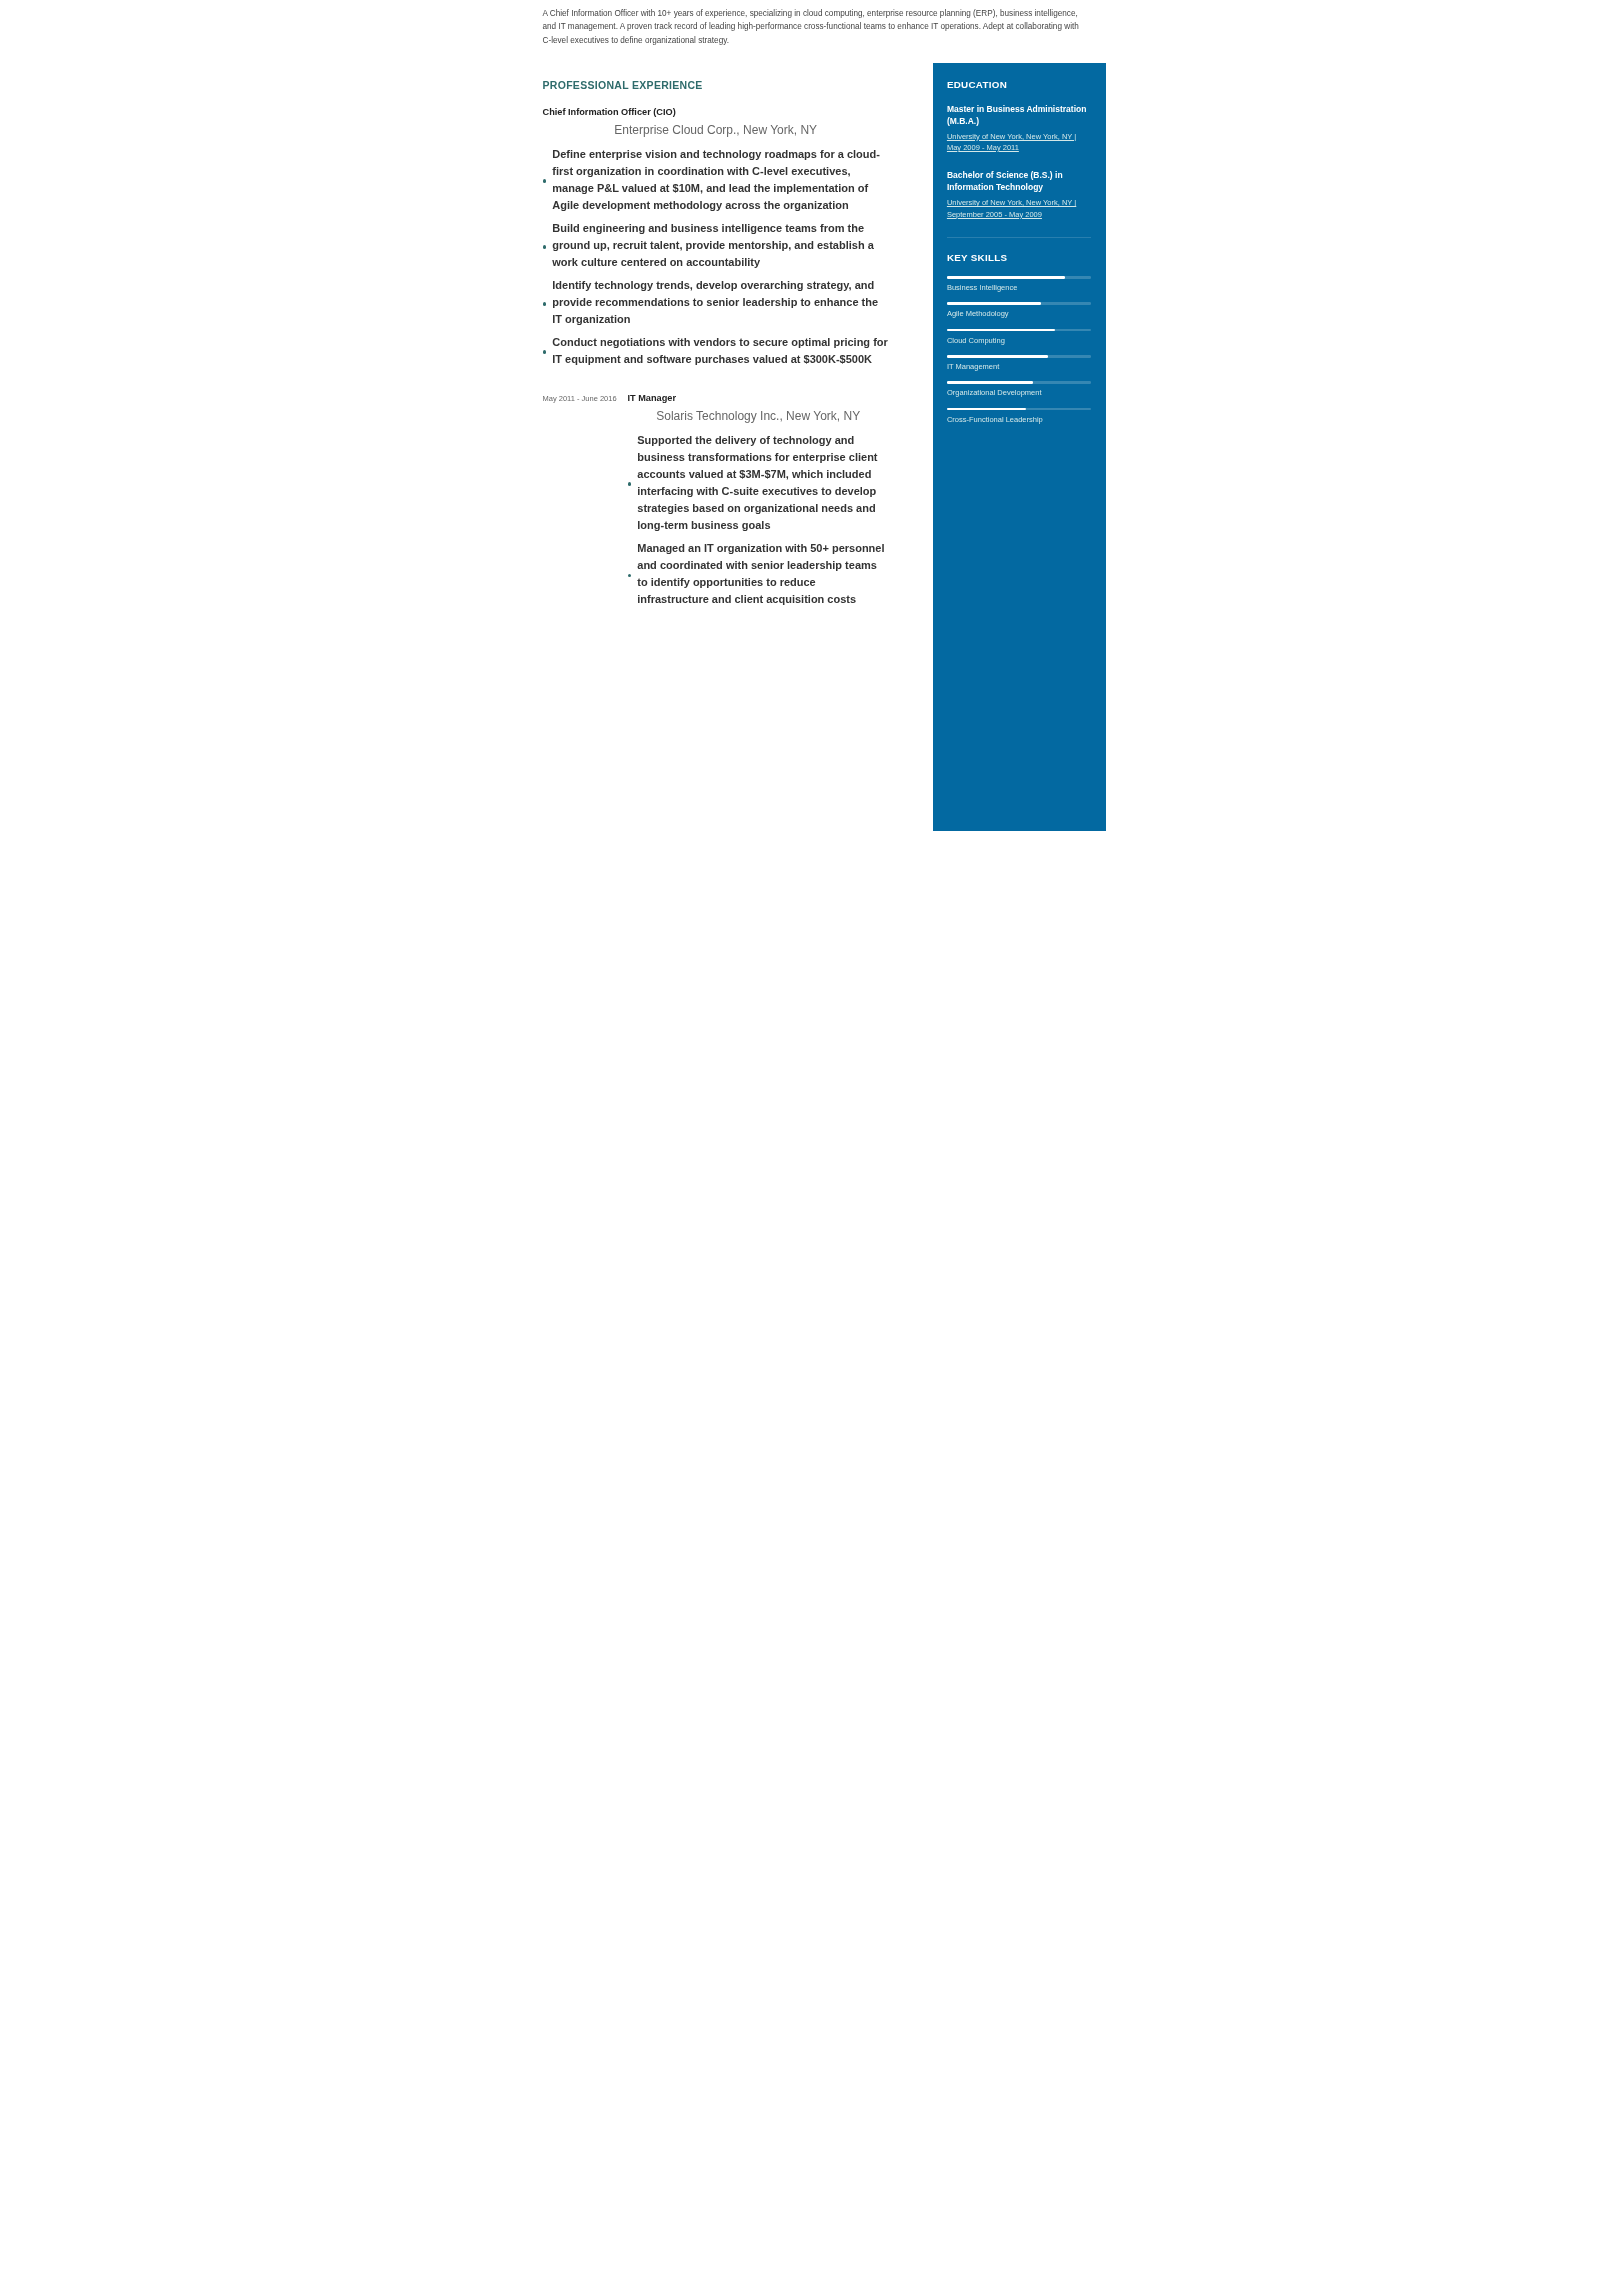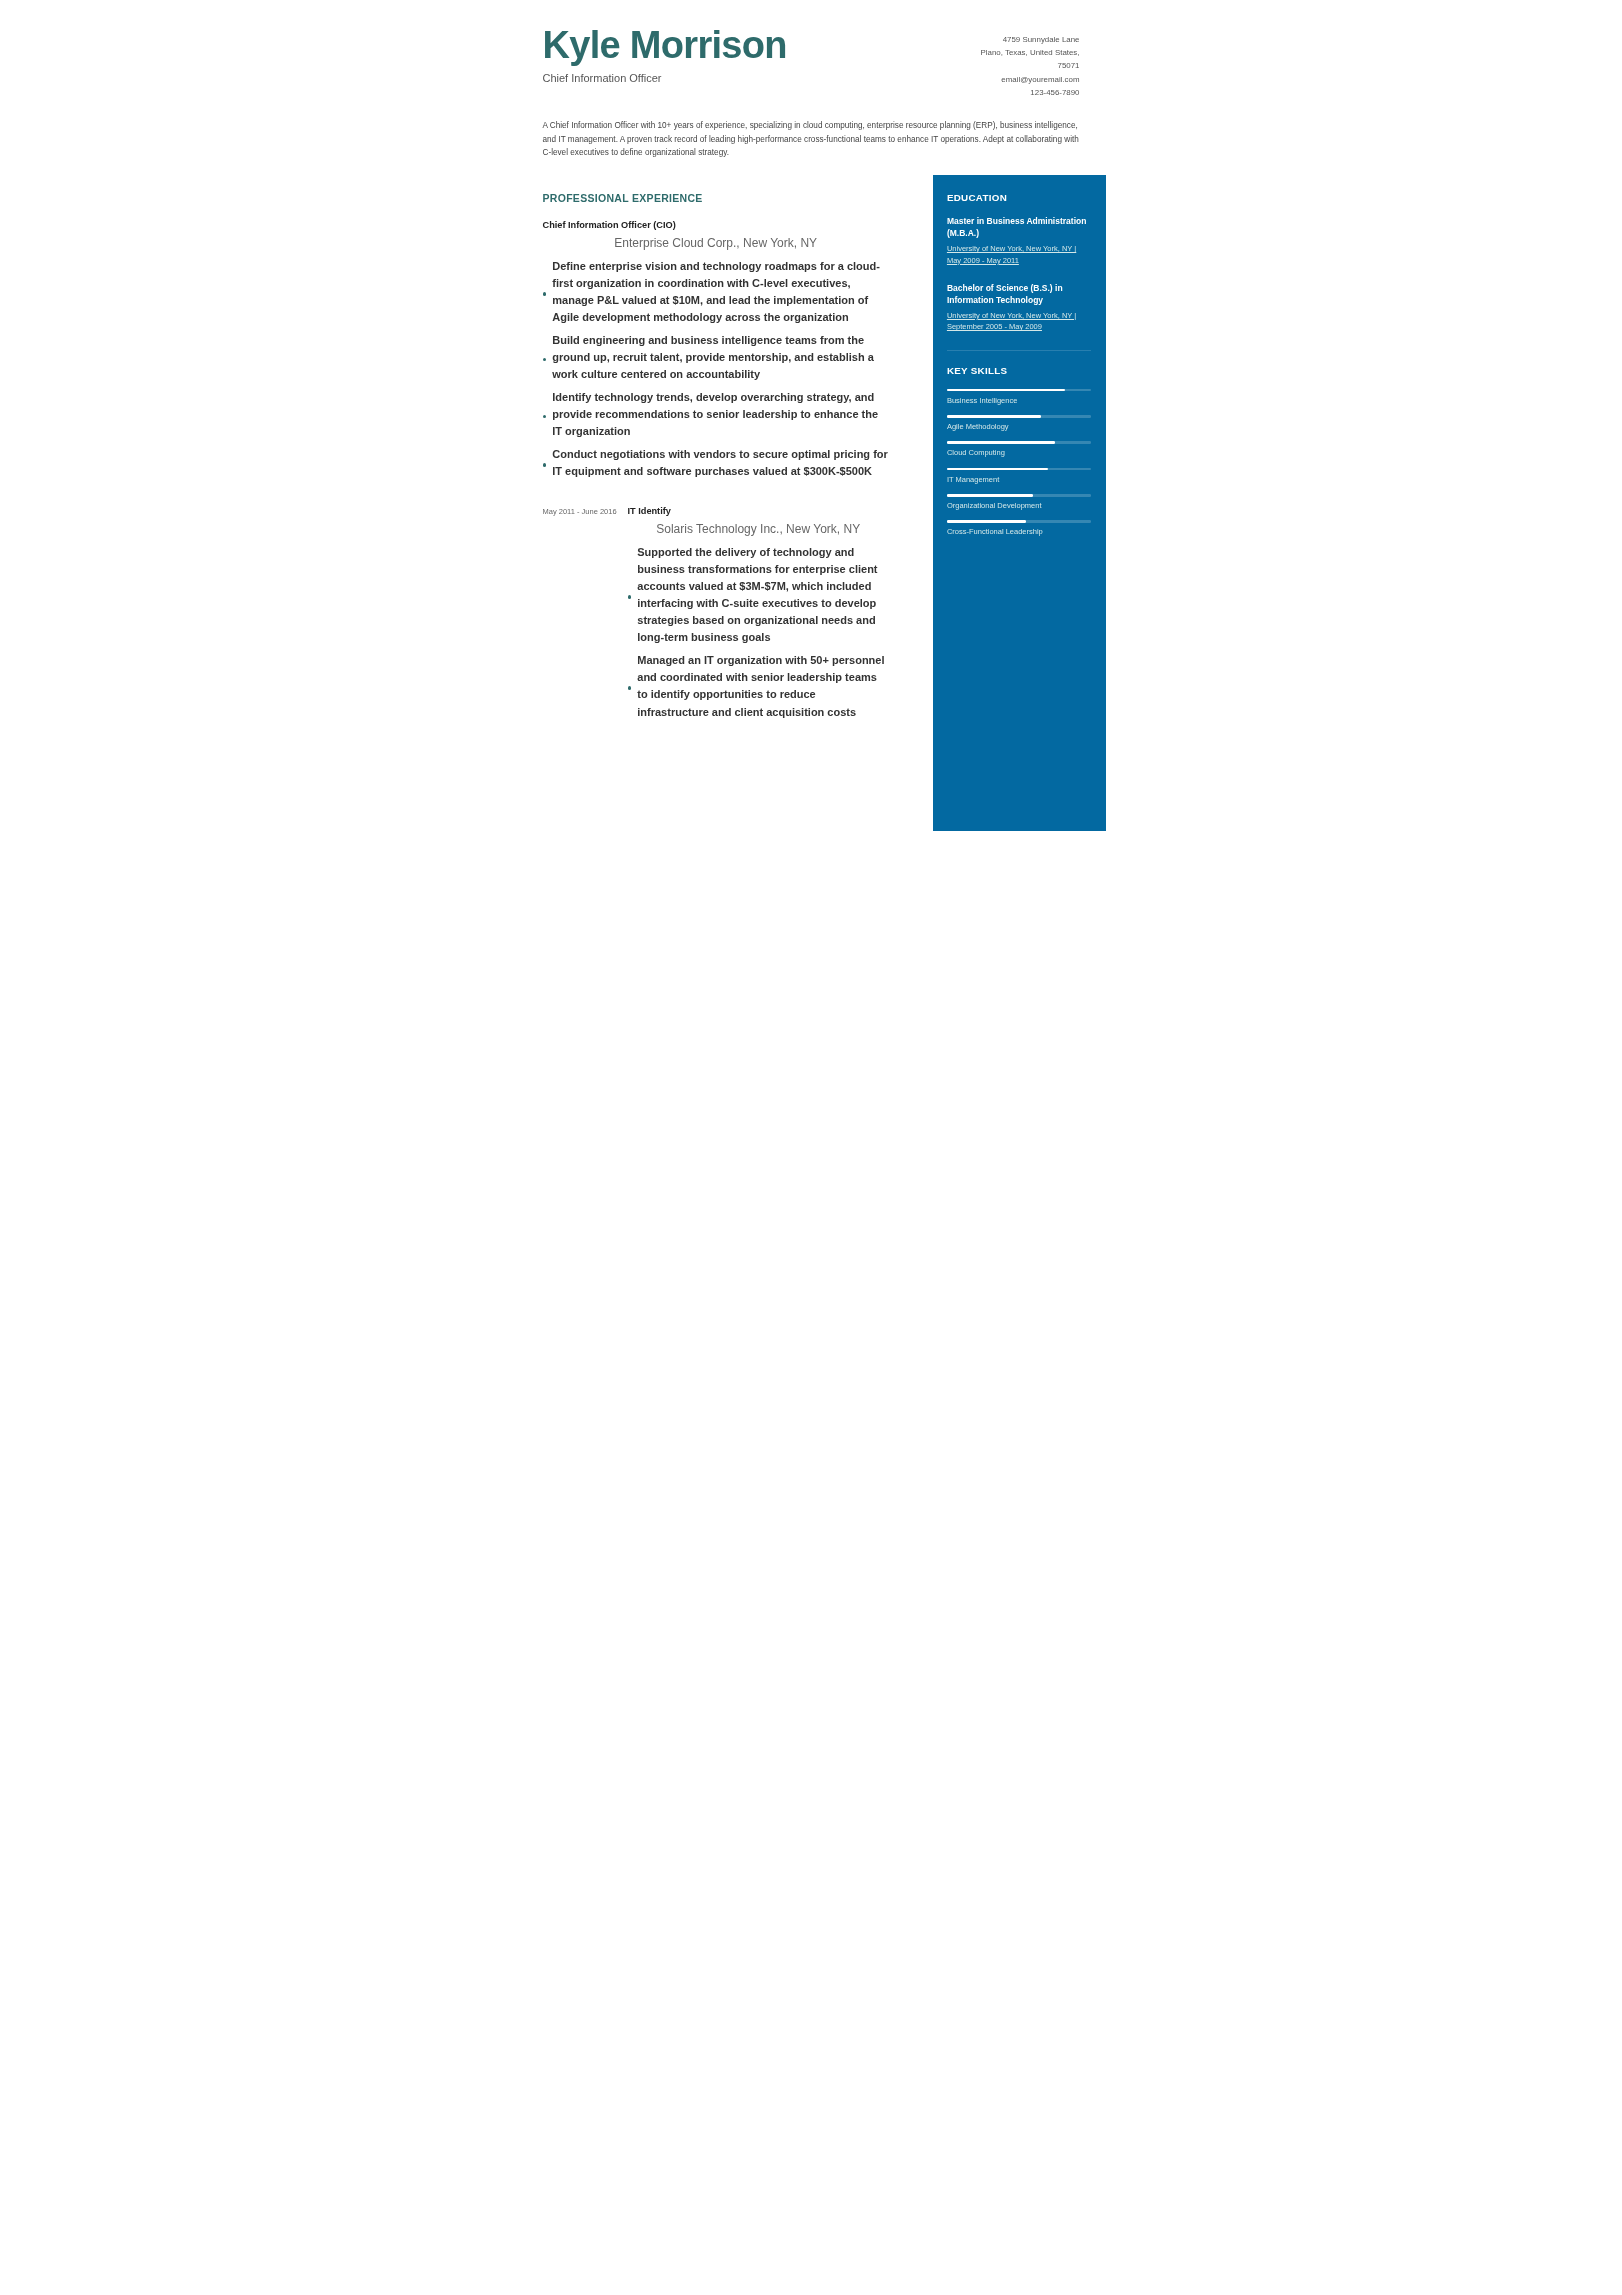--- a/index.html
+++ b/index.html
@@ -180,33 +180,20 @@
       border: none;
       border-top: 0.7px solid rgba(255,255,255,0.15);
       margin: 13px 0;
     }
   </style>
 </head>
 <body>
 
 <div class="page">
 
-  <div class="header">
-    <div class="header-left">
-      <div class="header-name">Kyle Morrison</div>
-      <div class="header-title">Chief Information Officer</div>
-    </div>
-    <div class="header-right">
-      <div>4759 Sunnydale Lane</div>
-      <div>Plano, Texas, United States,</div>
-      <div>75071</div>
-      <div>email@youremail.com</div>
-      <div>123-456-7890</div>
-    </div>
-  </div>
 
   <div class="summary">
     <span>A Chief Information Officer with 10+ years of experience, specializing in cloud computing, enterprise resource planning (ERP), business intelligence, and IT management. A proven track record of leading high-performance cross-functional teams to enhance IT operations. Adept at collaborating with C-level executives to define organizational strategy.</span>
   </div>
 
   <div class="main-layout">
 
     <div class="left-col">
       <div class="section-title">PROFESSIONAL EXPERIENCE</div>
 
@@ -233,21 +220,21 @@
               </li>
           </ul>
         </div>
       </div>
 
       <div class="job-entry">
         <div class="job-date">
           <span>May 2011 - June 2016</span>
         </div>
         <div class="job-details">
-          <div class="job-title">IT Identify</div>
+          <div class="job-title">IT Manager</div>
           <div class="job-company">Solaris Technology Inc., New York, NY</div>
           <ul class="job-bullets">
             <li>
                 <span class="bullet-dot"></span>
                 <span>Supported the delivery of technology and business transformations for enterprise client accounts valued at $3M-$7M, which included interfacing with C-suite executives to develop strategies based on organizational needs and long-term business goals</span>
               </li>
             <li>
                 <span class="bullet-dot"></span>
                 <span>Managed an IT organization with 50+ personnel and coordinated with senior leadership teams to identify opportunities to reduce infrastructure and client acquisition costs</span>
               </li>

